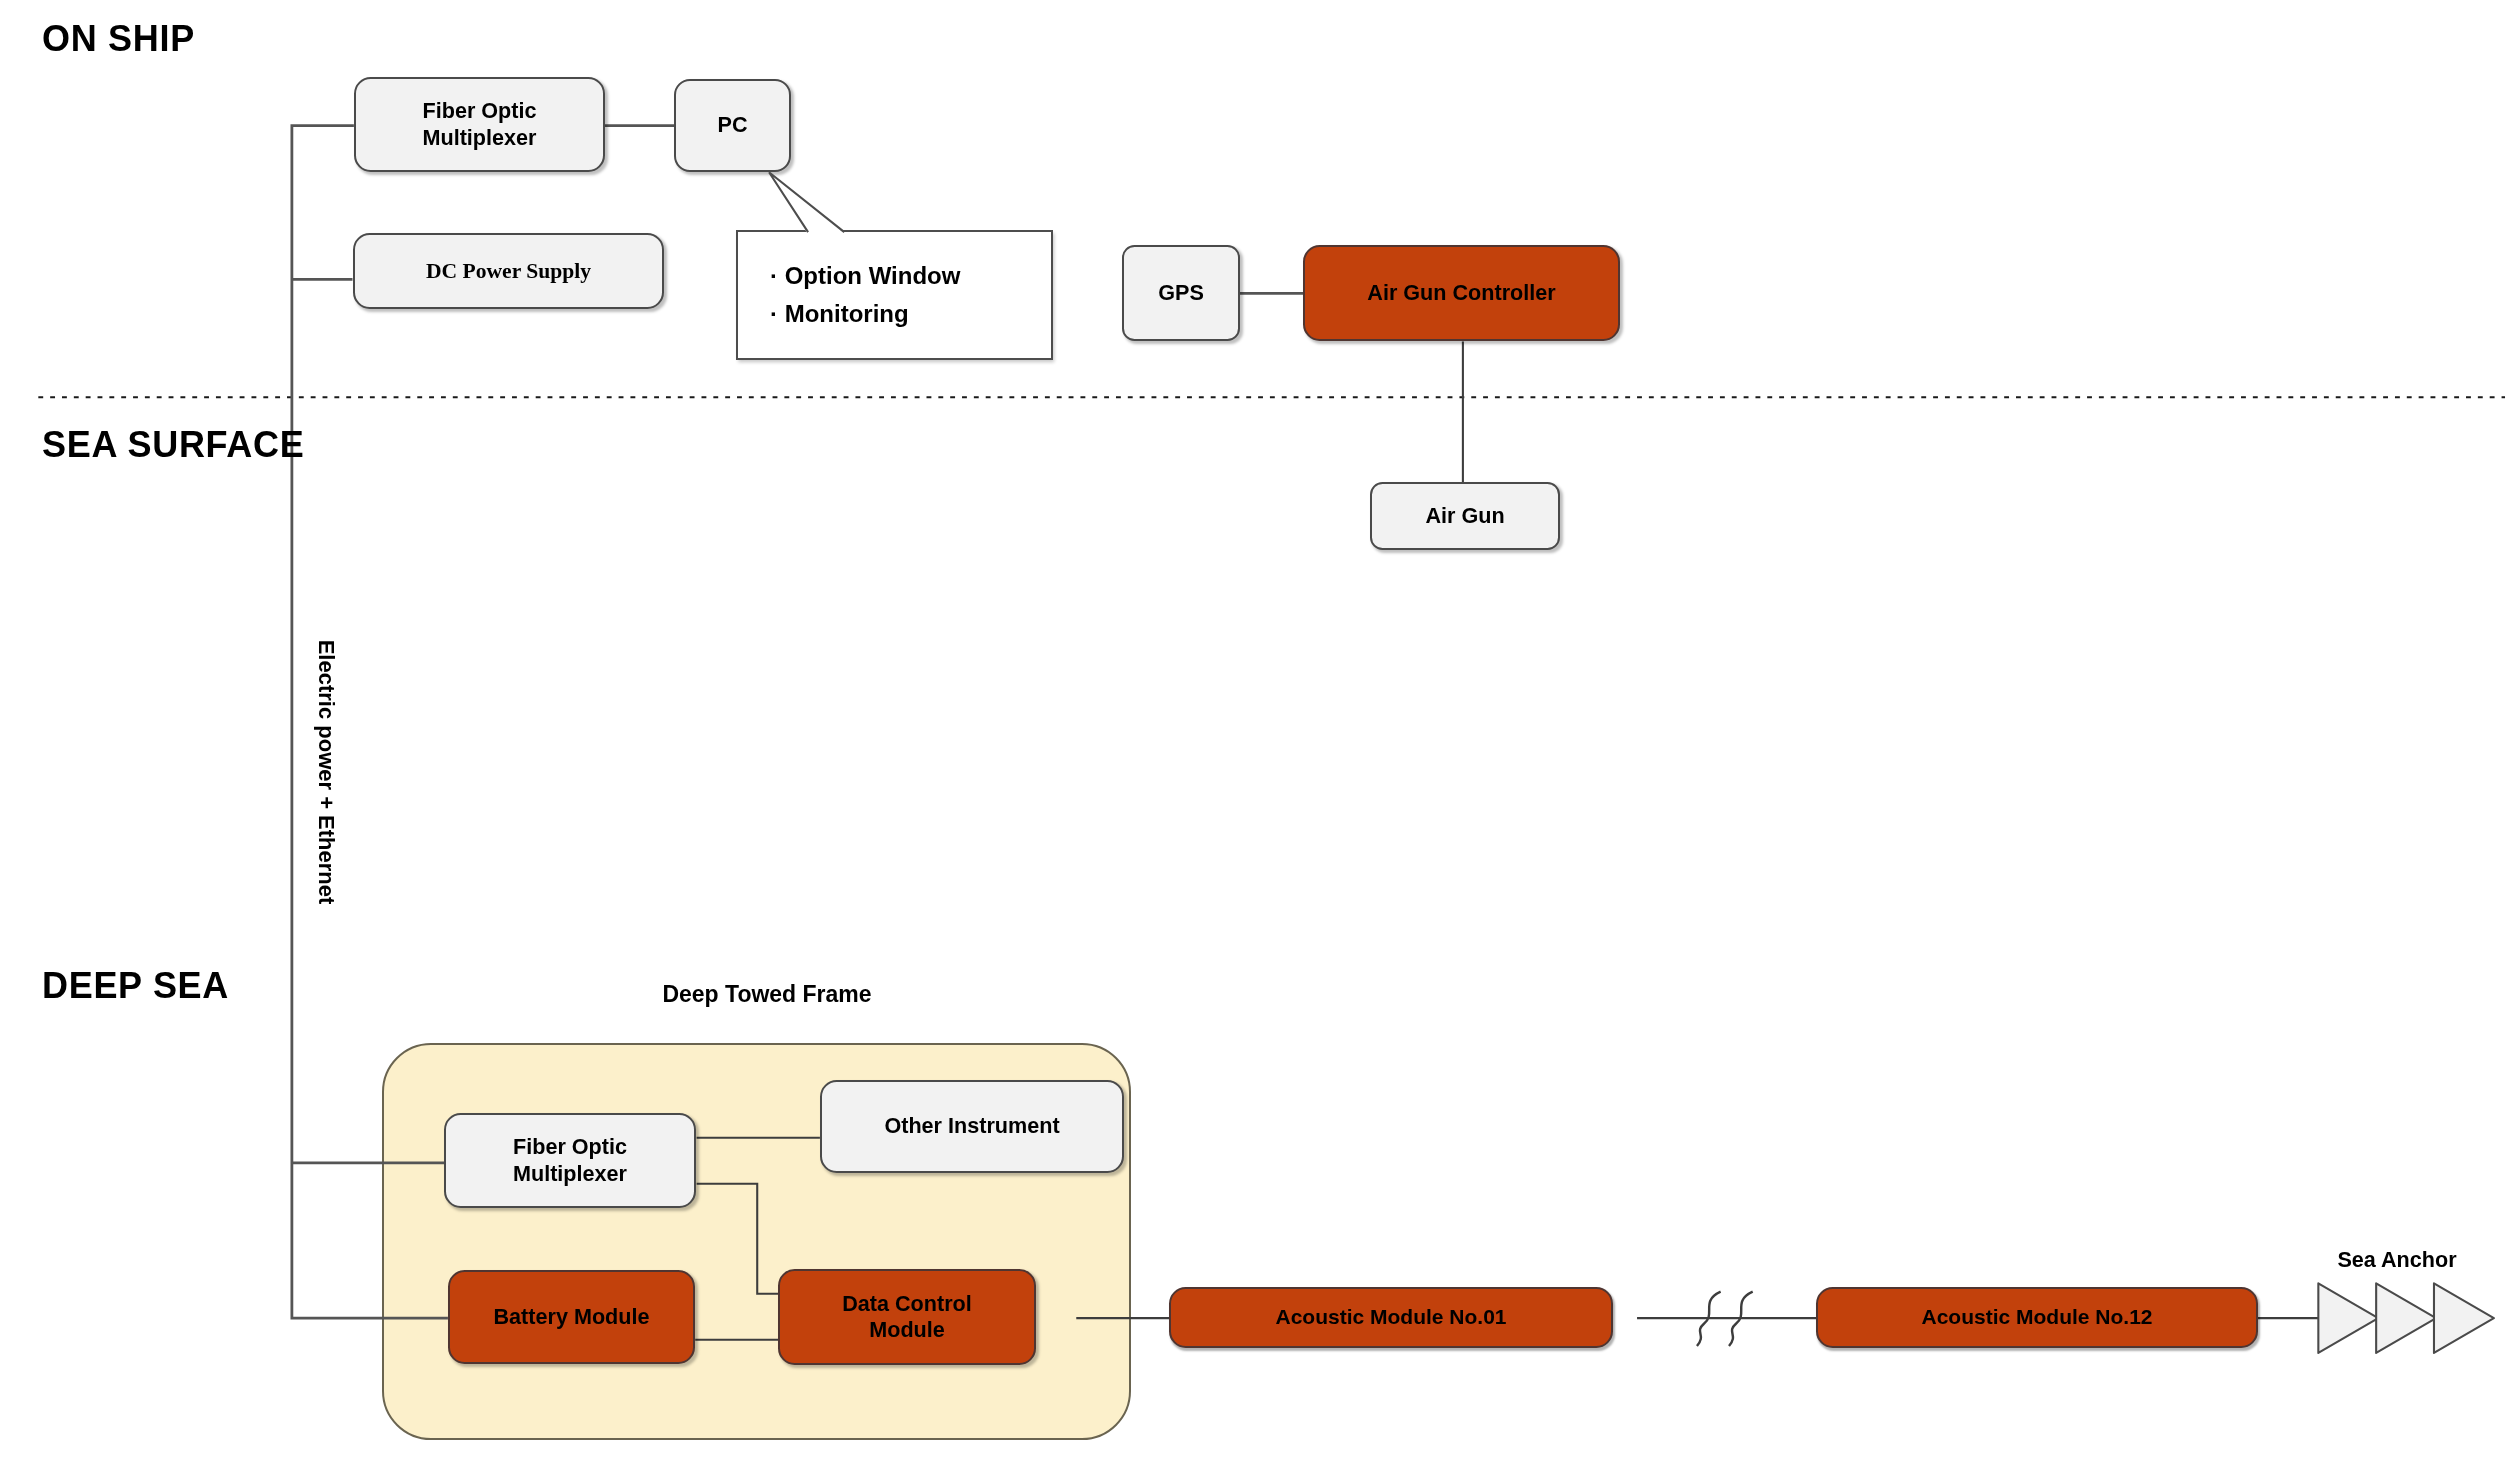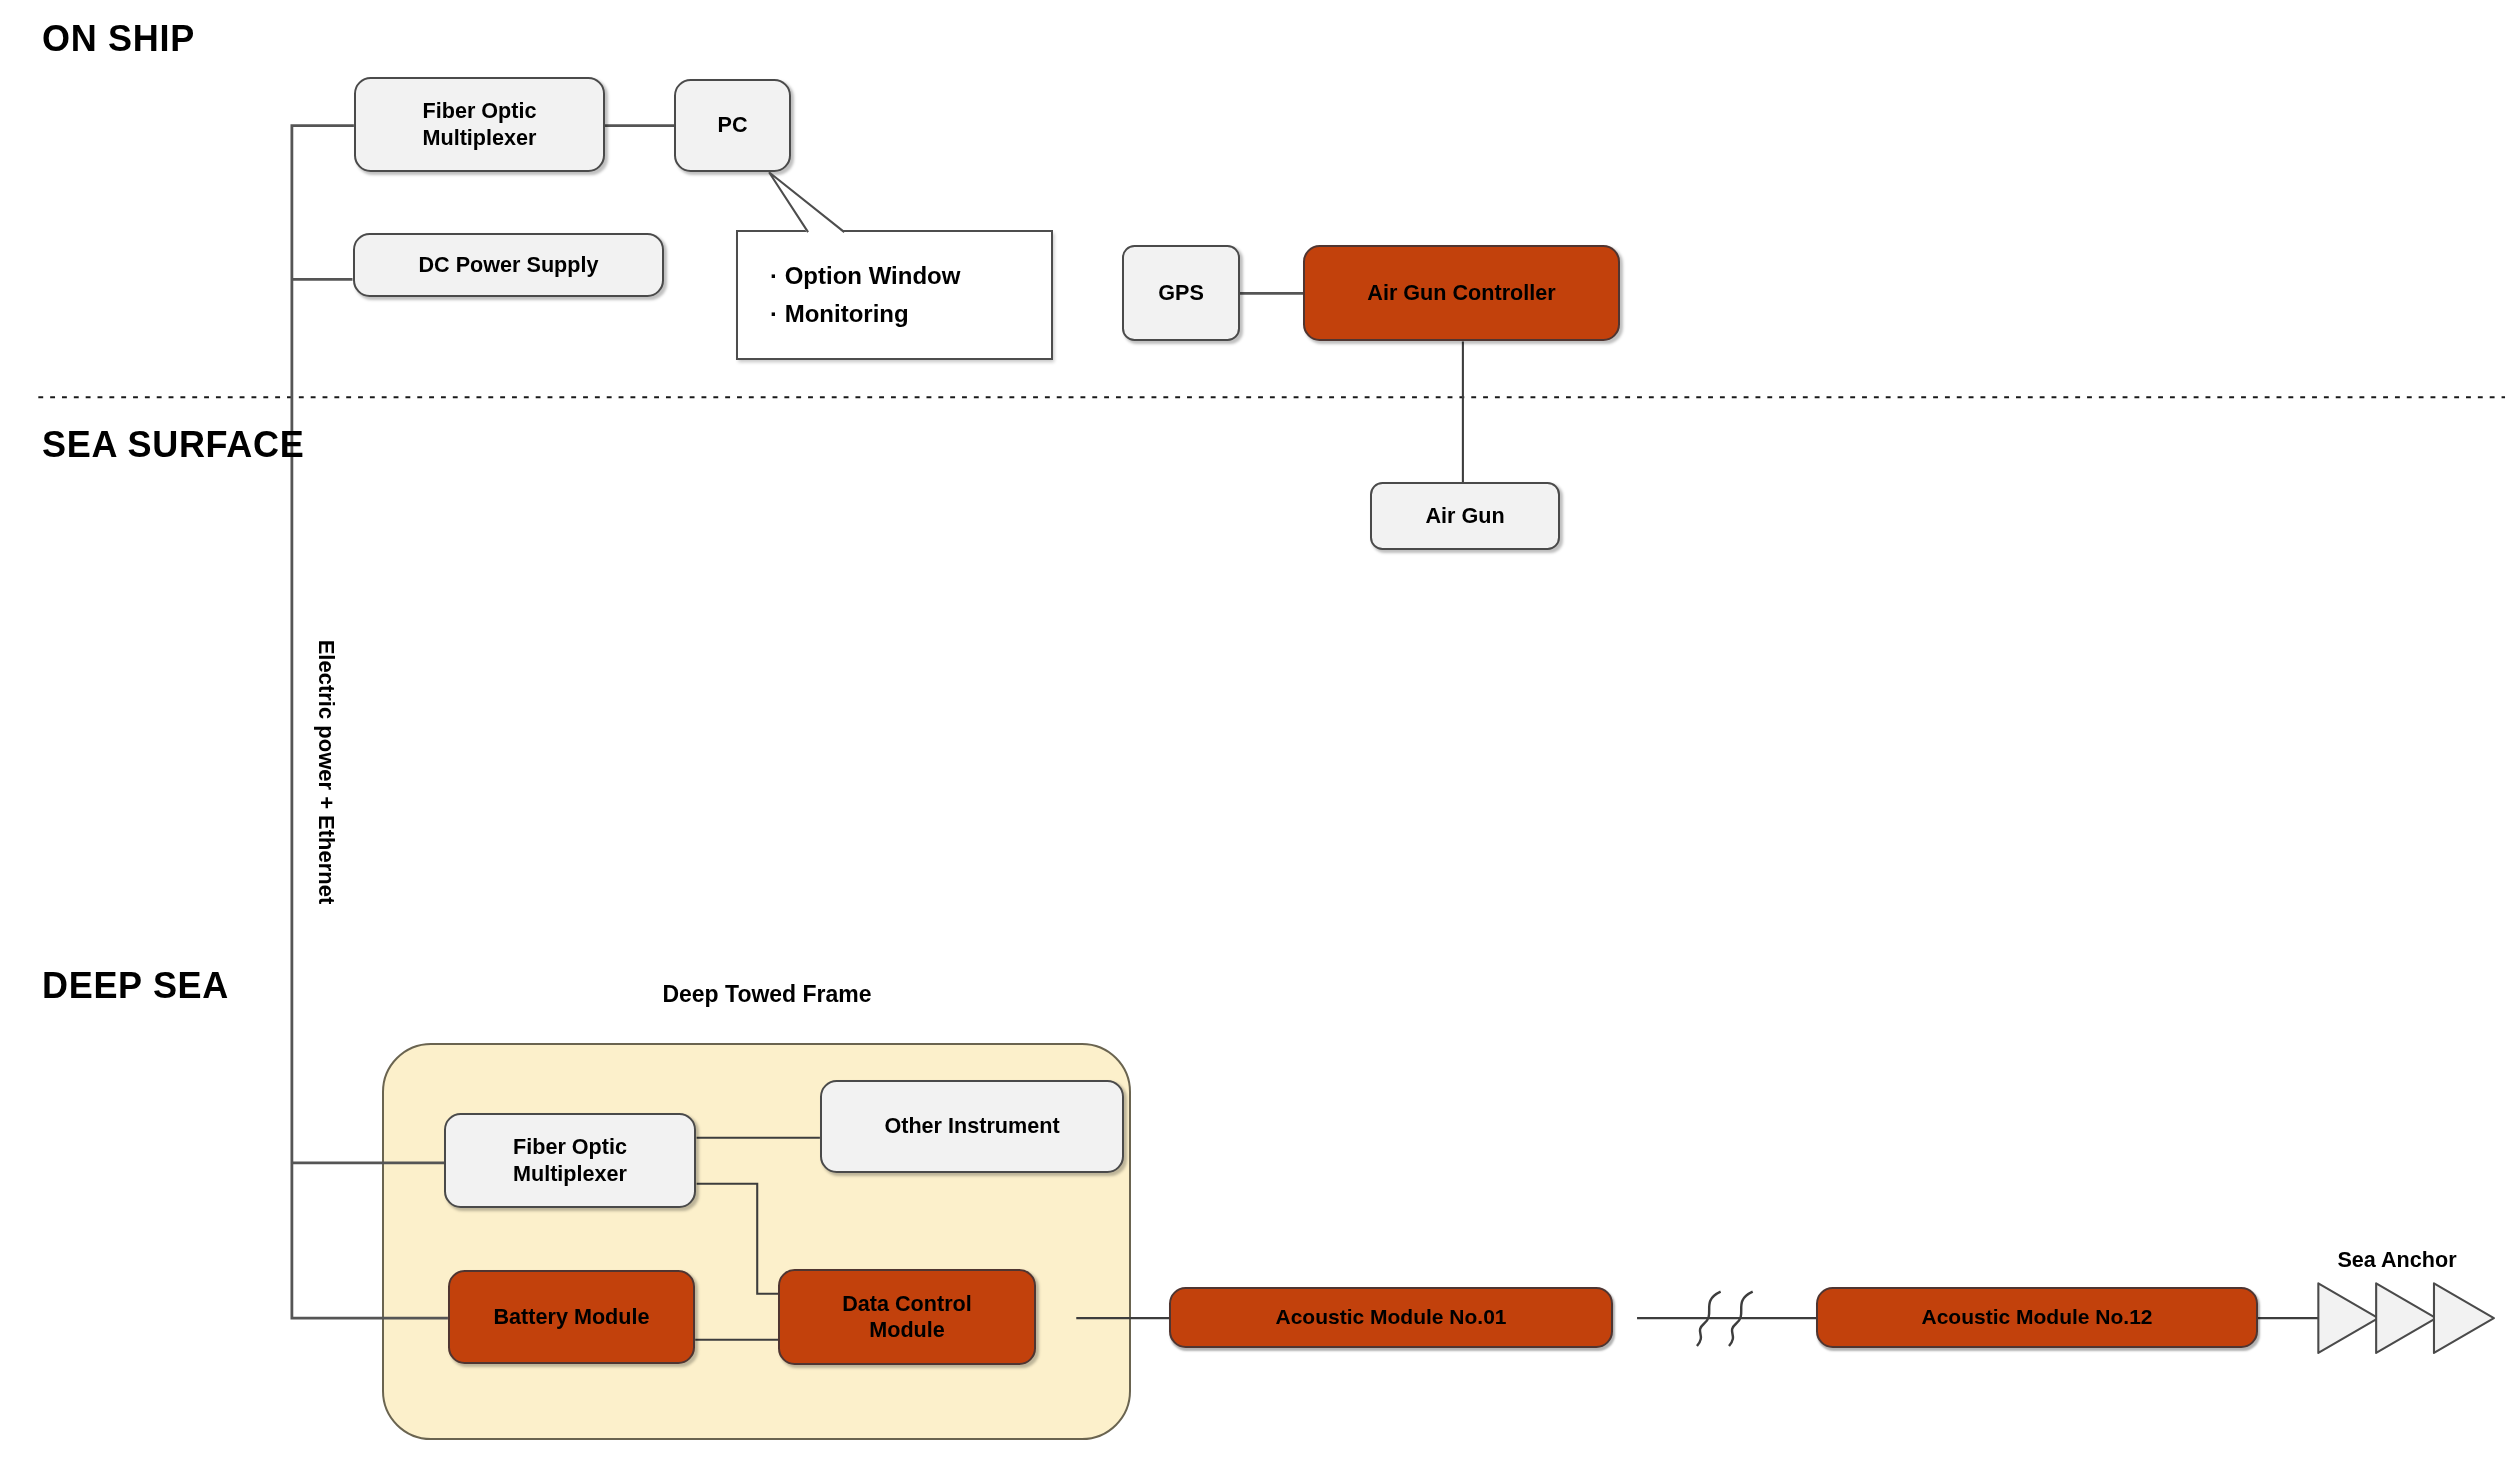--- a/index.html
+++ b/index.html
@@ -76,22 +76,22 @@
     </g>
   </svg>
 
   <div class="section-label" style="left:42px;top:18px;">ON SHIP</div>
   <div class="section-label" style="left:42px;top:424px;">SEA SURFACE</div>
   <div class="section-label" style="left:42px;top:965px;">DEEP SEA</div>
 
   <div class="rot-label" style="left:326px;top:772px;">Electric power + Ethernet</div>
 
   <div class="node" style="left:354px;top:77px;width:251px;height:95px;padding:0 28px;">Fiber Optic Multiplexer</div>
-  <div class="node" style="left:674px;top:79px;width:117px;height:93px;">PC</div>
-  <div class="node" style="left:353px;top:233px;width:311px;height:64px;">DC Power Supply</div>
+  <div class="node" style="left:674px;top:79px;width:117px;height:93px;border-radius:16px;">PC</div>
+  <div class="node" style="left:353px;top:233px;width:311px;height:76px;font-family:Liberation Serif, serif;">DC Power Supply</div>
   <div class="node small-r" style="left:1122px;top:245px;width:118px;height:96px;">GPS</div>
   <div class="node pink" style="left:1303px;top:245px;width:317px;height:96px;">Air Gun Controller</div>
 
   <div class="callout" style="left:736px;top:230px;width:317px;height:130px;">
     <div class="line">· Option Window</div>
     <div class="line">· Monitoring</div>
   </div>
 
   <div class="node small-r" style="left:1370px;top:482px;width:190px;height:68px;">Air Gun</div>
 

